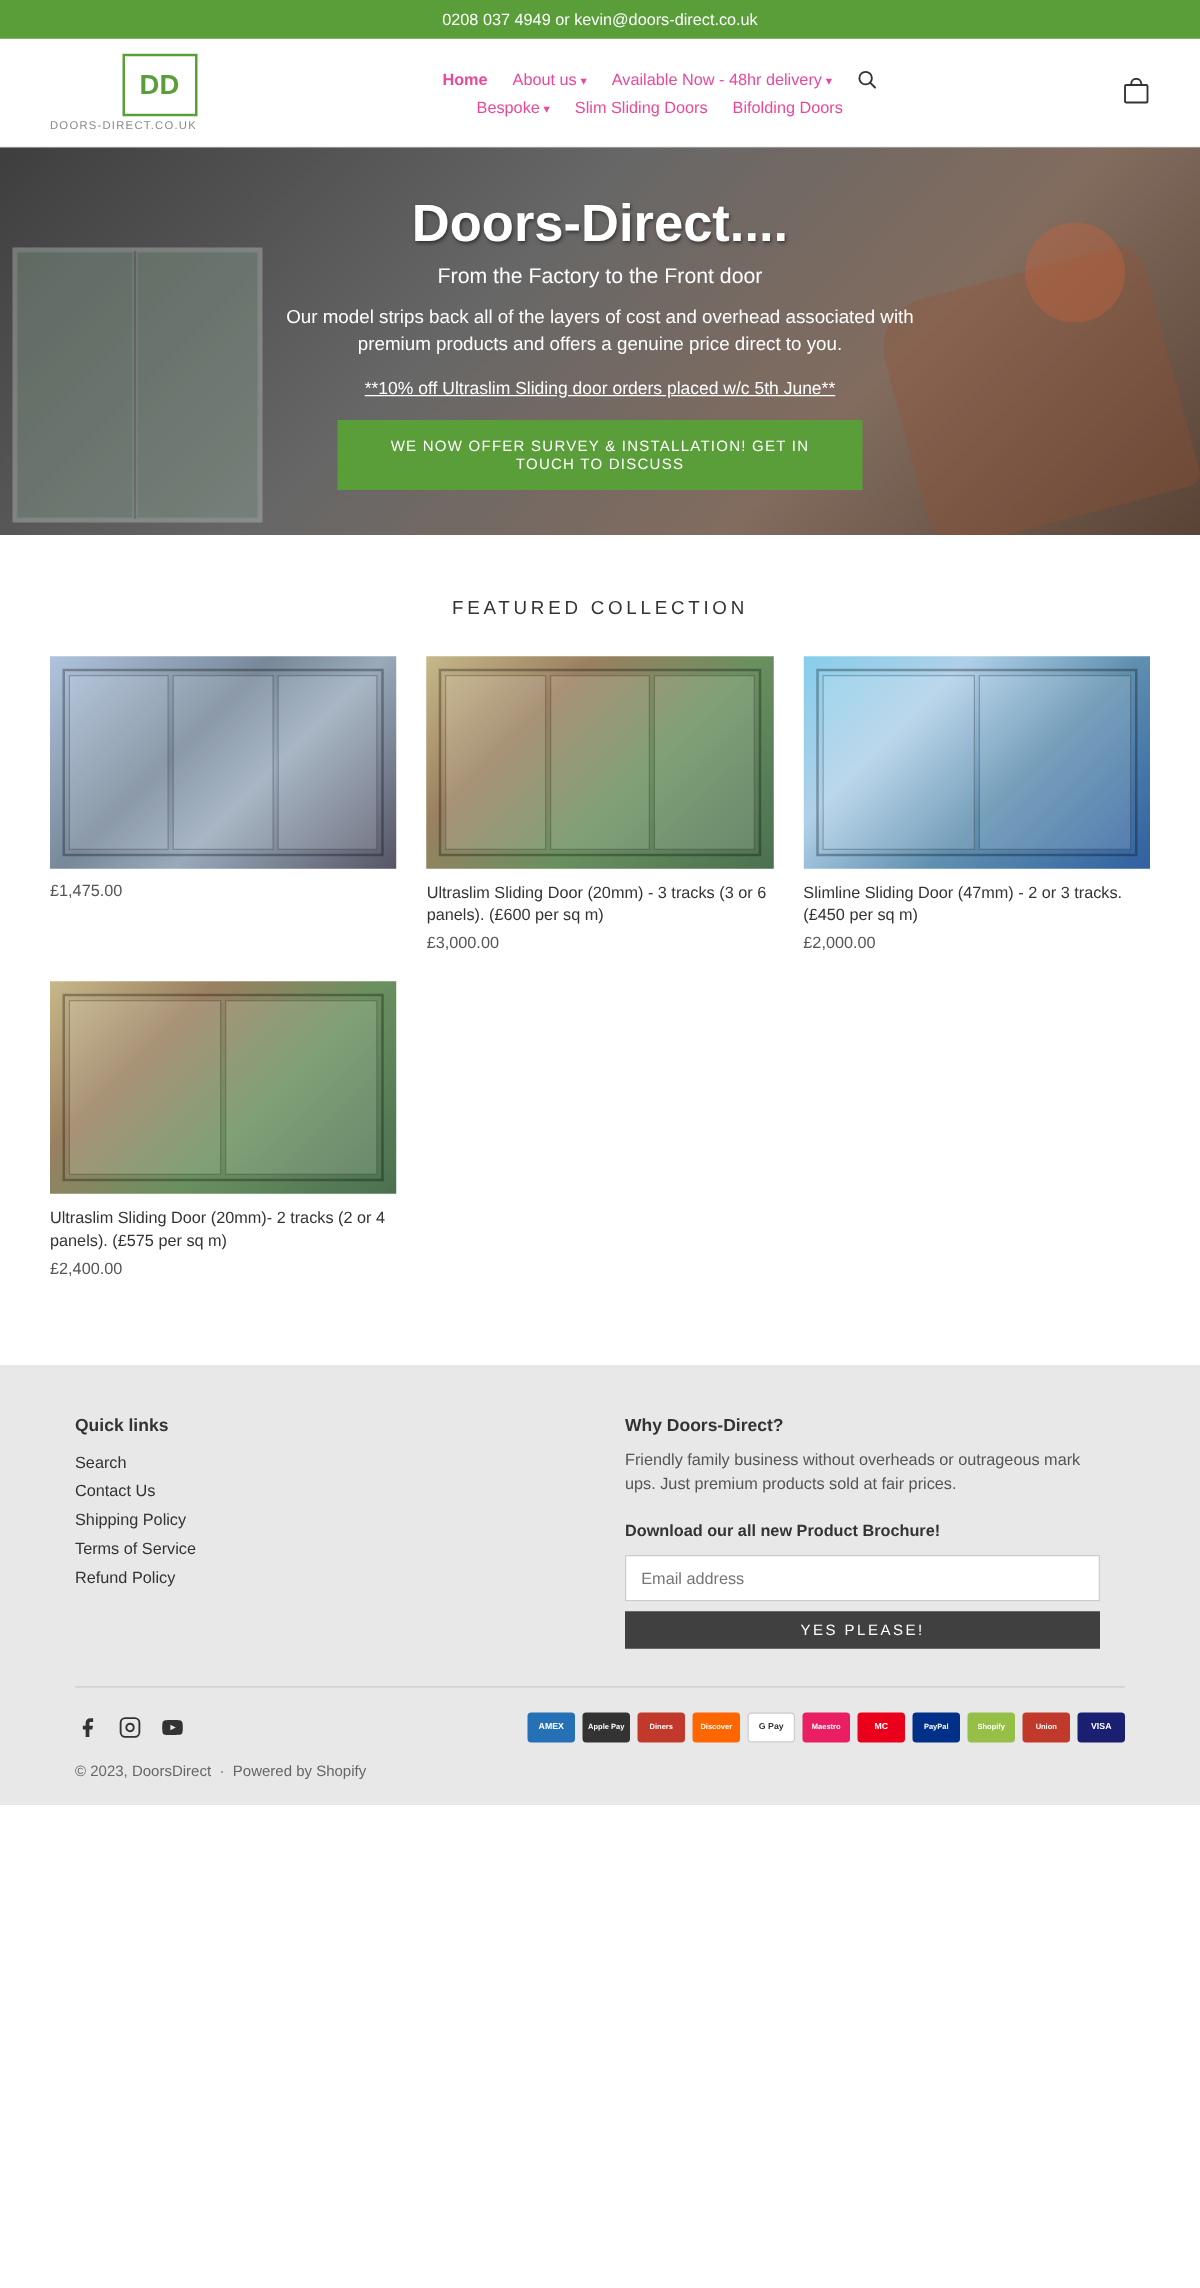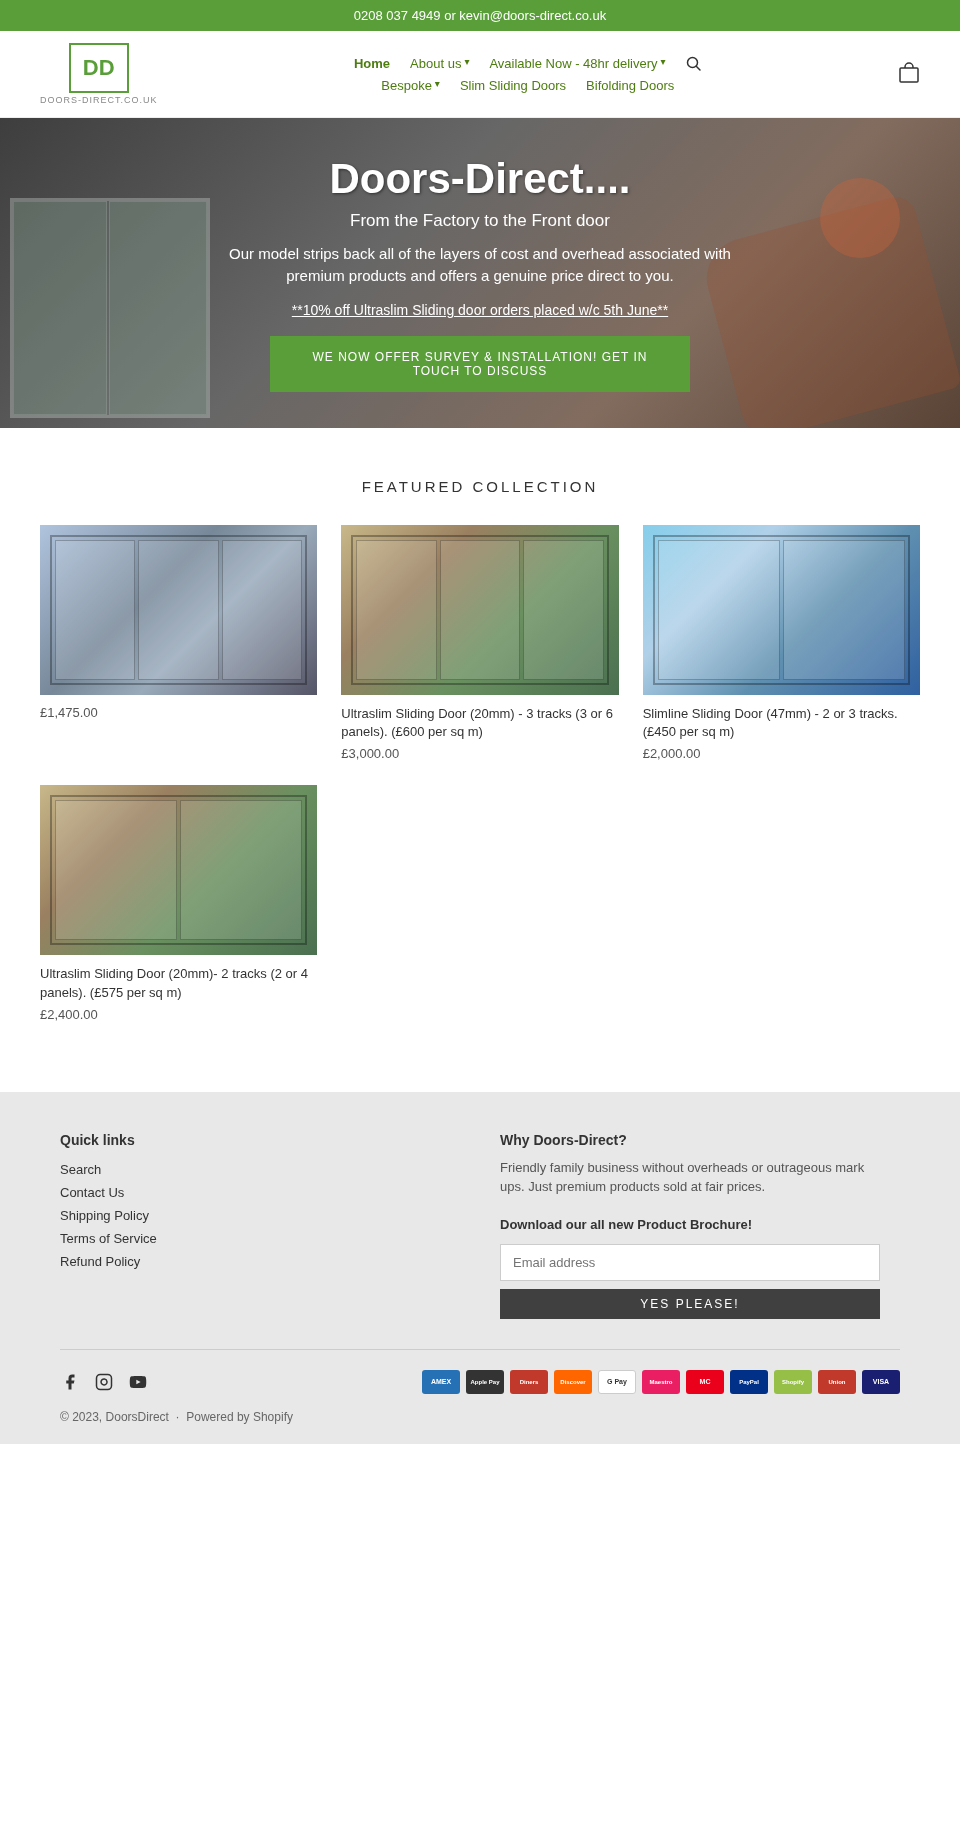--- a/index.html
+++ b/index.html
@@ -17,21 +17,21 @@
     
     .header {
       display: flex;
       align-items: center;
       justify-content: space-between;
       padding: 12px 40px;
       border-bottom: 1px solid #eee;
     }
     .logo-wrap {
       display: flex;
-      align-items: center;
+      align-items: flex-end;
       flex-direction: column;
     }
     .logo-box {
       width: 60px;
       height: 50px;
       border: 2px solid #5a9e3a;
       display: flex;
       align-items: center;
       justify-content: center;
     }
@@ -52,25 +52,25 @@
       align-items: center;
       gap: 6px;
     }
     .nav-row {
       display: flex;
       gap: 20px;
       align-items: center;
     }
     .nav-item {
       font-size: 13px;
-      color: #4d7c0f;
+      color: #ec4899;
       text-decoration: none;
       cursor: pointer;
       display: flex;
-      align-items: flex-start;
+      align-items: flex-end;
       gap: 3px;
     }
     .nav-item.active { font-weight: bold; }
     .nav-item .caret { font-size: 10px; }
     .header-icons {
       display: flex;
       gap: 16px;
       align-items: center;
     }
 

